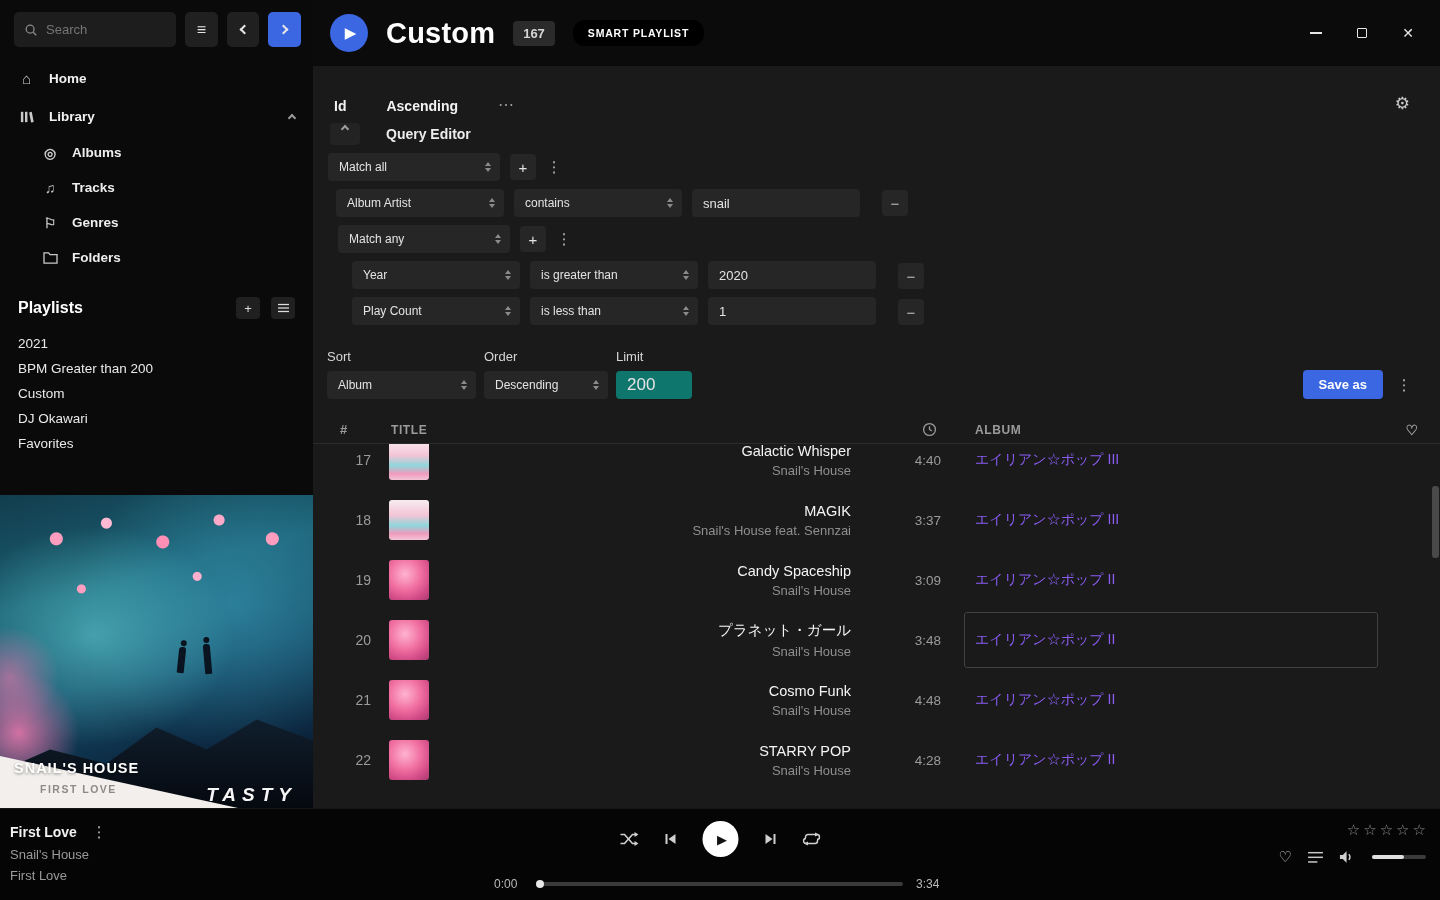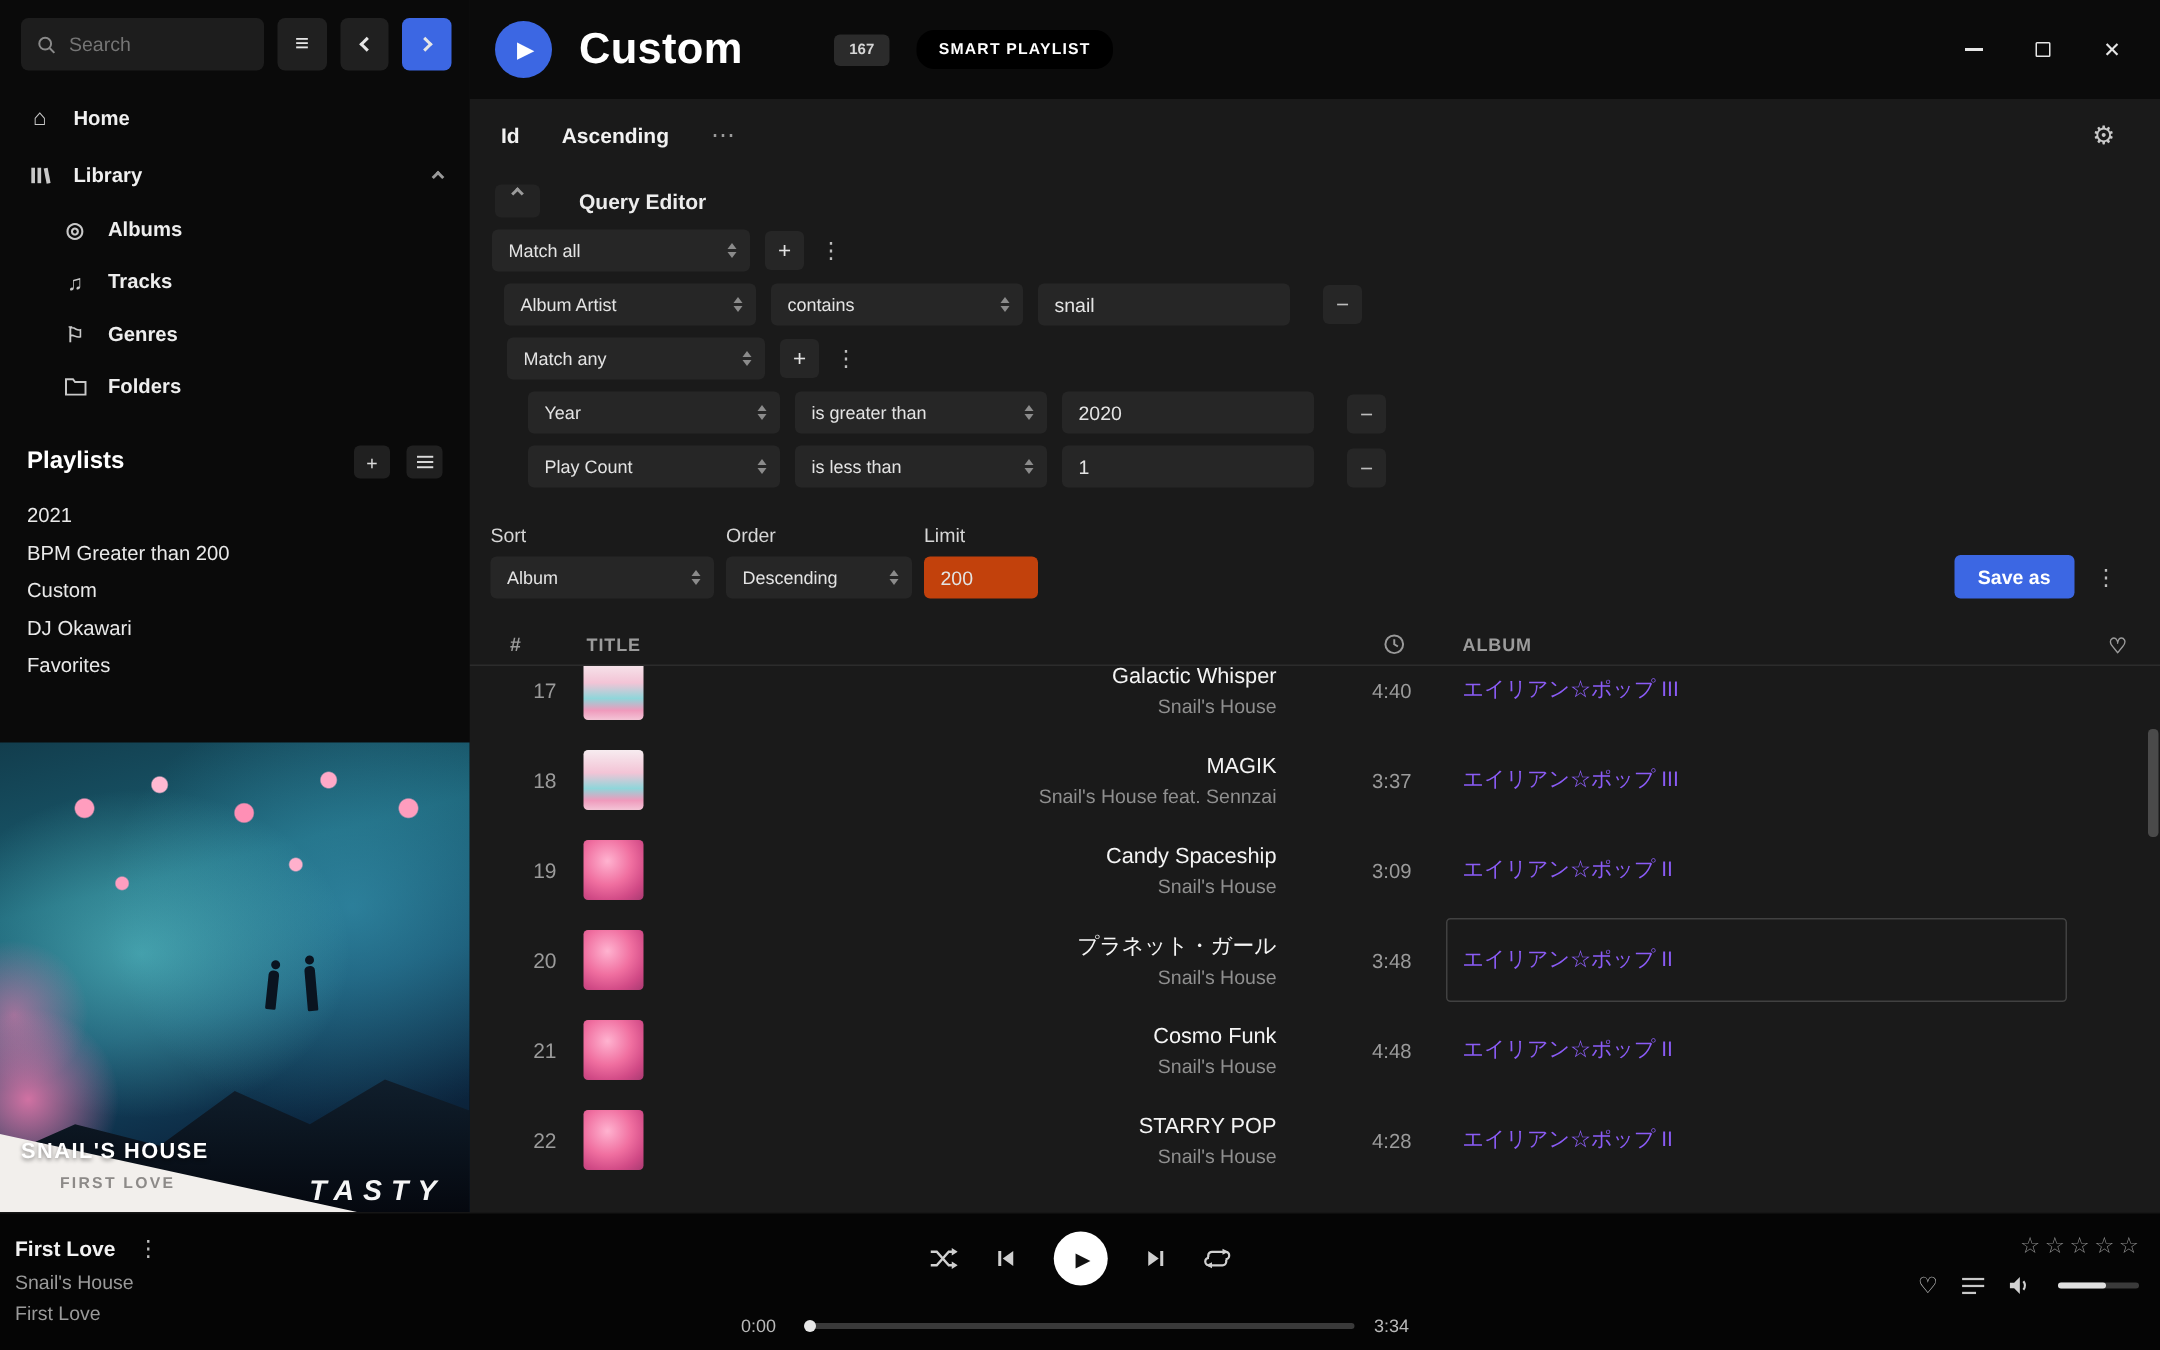--- a/index.html
+++ b/index.html
@@ -58,28 +58,28 @@
     clip-path:polygon(0 0, 100% 100%, 0 100%); }
   .art-artist { position:absolute; left:14px; bottom:32px; font-size:14.5px; font-weight:700; letter-spacing:1px; color:#ffffff; text-shadow:0 1px 3px rgba(0,0,0,.45); }
   .art-album  { position:absolute; left:40px; bottom:13px; font-size:10.5px; font-weight:700; letter-spacing:1.5px; color:#8d8a88; }
   .art-brand  { position:absolute; right:16px; bottom:2px; font-size:19px; font-weight:700; letter-spacing:6px; color:#f5f5f5;font-style:italic; }
 
   
   .main { position:absolute; left:313px; top:0; width:1127px; height:808px; background:#1a1a1a; overflow:hidden; }
   .main-header { height:66px; background:#0b0b0b; display:flex; align-items:center; padding:0 24px 0 17px; gap:18px; }
   .bigplay { width:38px; height:38px; border-radius:50%; background:var(--accent); border:none; color:#fff; font-size:15px; display:flex; align-items:center; justify-content:center; cursor:pointer; padding-left:3px; }
   .page-title { font-size:29px; font-weight:700; letter-spacing:0.2px; }
-  .count-badge { background:#2b2b2b; color:#d6d6d6; font-size:10px; font-weight:700; border-radius:4px; padding:5px 10px;margin-left:43px; }
+  .count-badge { background:#2b2b2b; color:#d6d6d6; font-size:13px; font-weight:700; border-radius:4px; padding:5px 10px; }
   .type-pill { background:#000; color:#fff; font-size:10.5px; font-weight:700; letter-spacing:0.8px; border-radius:12px; padding:7px 15px; }
   .win-controls { margin-left:auto; display:flex; gap:30px; align-items:center; }
   .win-btn { background:none; border:none; color:#e6e6e6; width:16px; height:16px; display:flex; align-items:center; justify-content:center; cursor:pointer; font-size:14px; }
   .min-glyph { display:block; width:12px; height:2px; background:#e6e6e6; }
   .max-glyph { display:block; width:10px; height:10px; border:1.5px solid #e6e6e6; border-radius:1px; }
 
-  .toolbar { height:48px; display:flex; align-items:center; padding:0 30px 0 21px; gap:28px; }
+  .toolbar { height:48px; display:flex; align-items:flex-end; padding:0 30px 0 21px; gap:40px; }
   .tb-text { font-size:14px; font-weight:700; color:#f2f2f2; cursor:pointer; }
   .tb-more { color:#9b9b9b; font-size:16px; cursor:pointer; }
   .tb-gear { margin-left:auto; color:#c9c9c9; font-size:17px; cursor:pointer; background:none; border:none; }
 
   .qe { padding-left:15px; }
   .qe-header { display:flex; align-items:center; gap:26px; margin:9px 0 0 2px; }
   .collapse-btn { width:30px; height:22px; background:#232323; border:none; border-radius:4px; color:#9b9b9b; display:flex; align-items:flex-start; justify-content:center; cursor:pointer; }
   .qe-title { font-size:14px; font-weight:700; color:#ececec; }
 
   .qe-row { display:flex; align-items:center; gap:10px; margin-top:8px; }
@@ -96,21 +96,21 @@
   .kebab { background:none; border:none; color:#bdbdbd; font-size:15px; width:16px; cursor:pointer; }
   .minus-btn { margin-left:12px; color:#bdbdbd; }
   .ind-1 { margin-left:8px; }
   .ind-2 { margin-left:10px; }
   .ind-3 { margin-left:24px;align-items:flex-end; }
 
   .sort-row { display:flex; align-items:flex-end; margin:24px 28px 0 14px; gap:8px; }
   .sort-group { display:flex; flex-direction:column; gap:7px; }
   .sort-label { font-size:13px; color:#d6d6d6; }
   .w-sort { width:149px; } .w-order { width:124px; }
-  .limit-input { width:76px; height:28px; background:#c2410c; border:none; border-radius:4px; color:#e3e3e3; font-size:13px; padding:0 11px; font-family:inherit; outline:none; }
+  .limit-input { width:76px; height:28px; background:#0f766e; border:none; border-radius:4px; color:#e3e3e3; font-size:17px; padding:0 11px; font-family:inherit; outline:none; }
   .sort-right { margin-left:auto; display:flex; align-items:center; gap:13px; }
   .save-btn { background:var(--accent); color:#fff; border:none; border-radius:4px; font-size:13px; font-weight:700; padding:7px 16px; cursor:pointer; font-family:inherit; }
 
   
   .t-grid { display:grid; grid-template-columns:62px 78px 398px 90px 451px 40px; align-items:center; }
   .table-head { margin-top:17px; height:28px; border-bottom:1px solid #2c2c2c; color:#9b9b9b; }
   .th { font-size:12px; font-weight:700; letter-spacing:0.6px; }
   .th-num { text-align:center; font-size:13px; }
   .th-title { grid-column:2 / 4; padding-left:16px; }
   .th-clock { justify-self:end; padding-right:4px; display:flex; }

